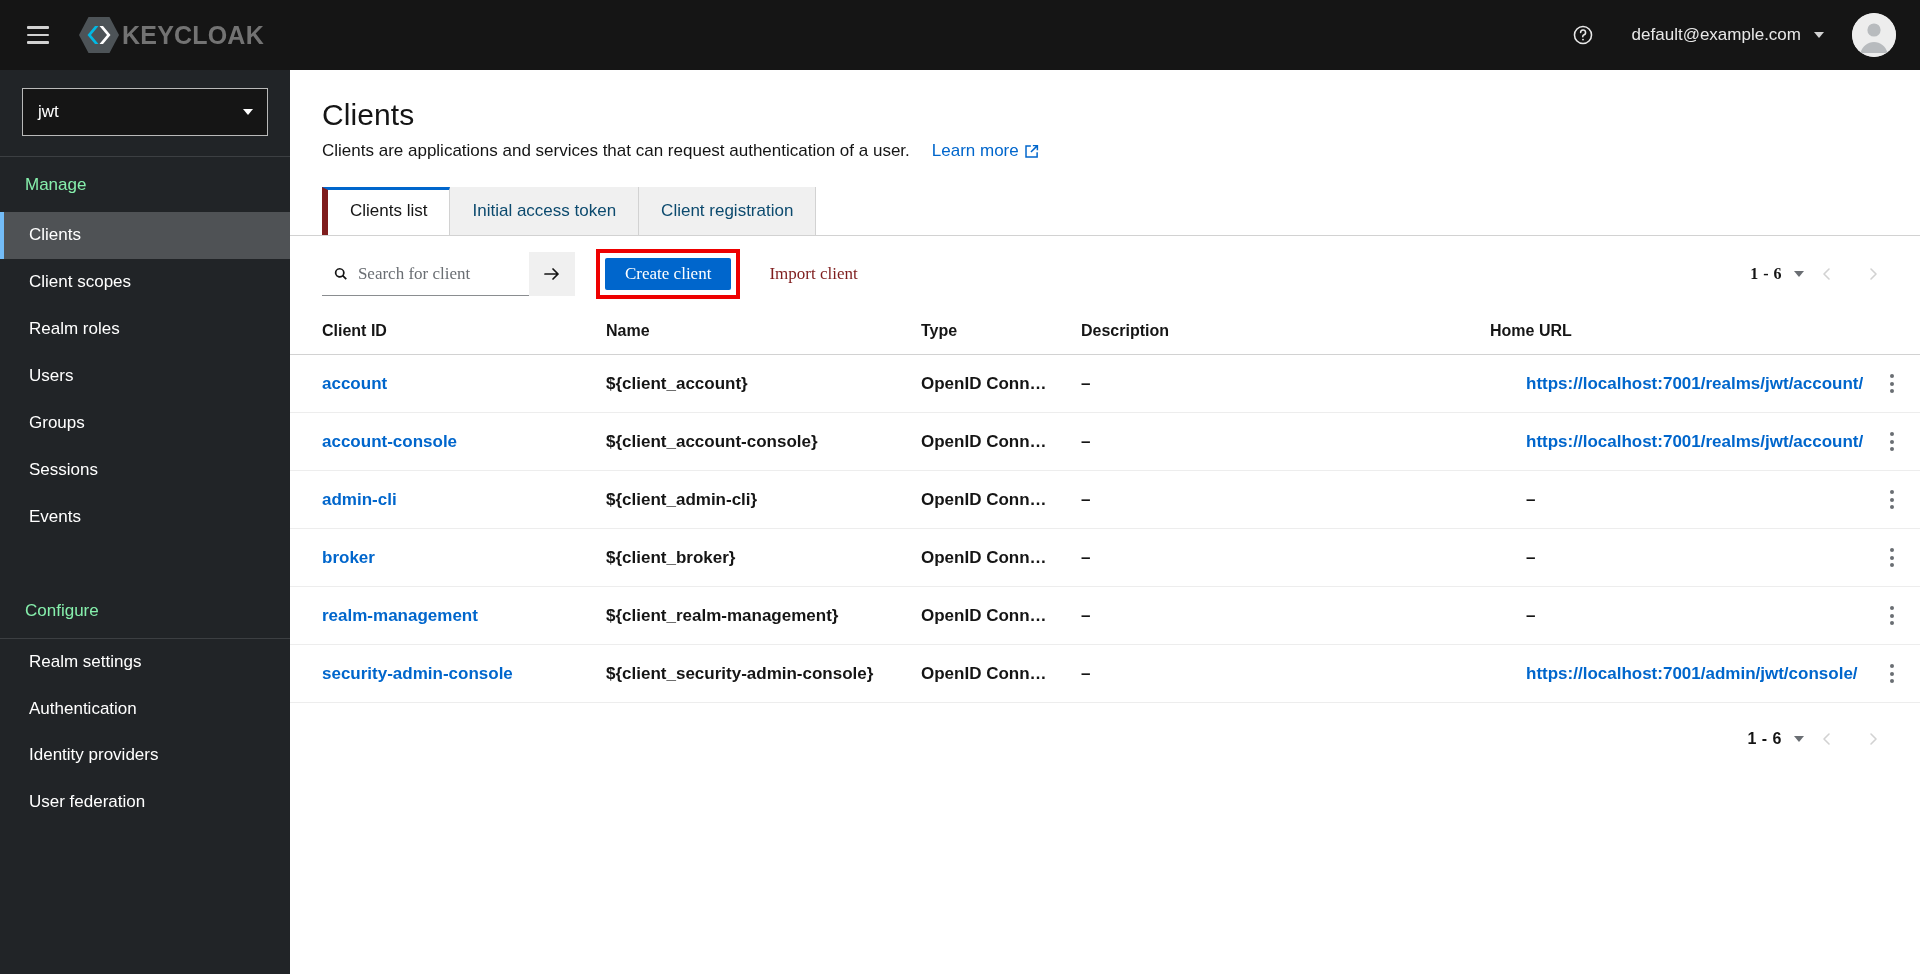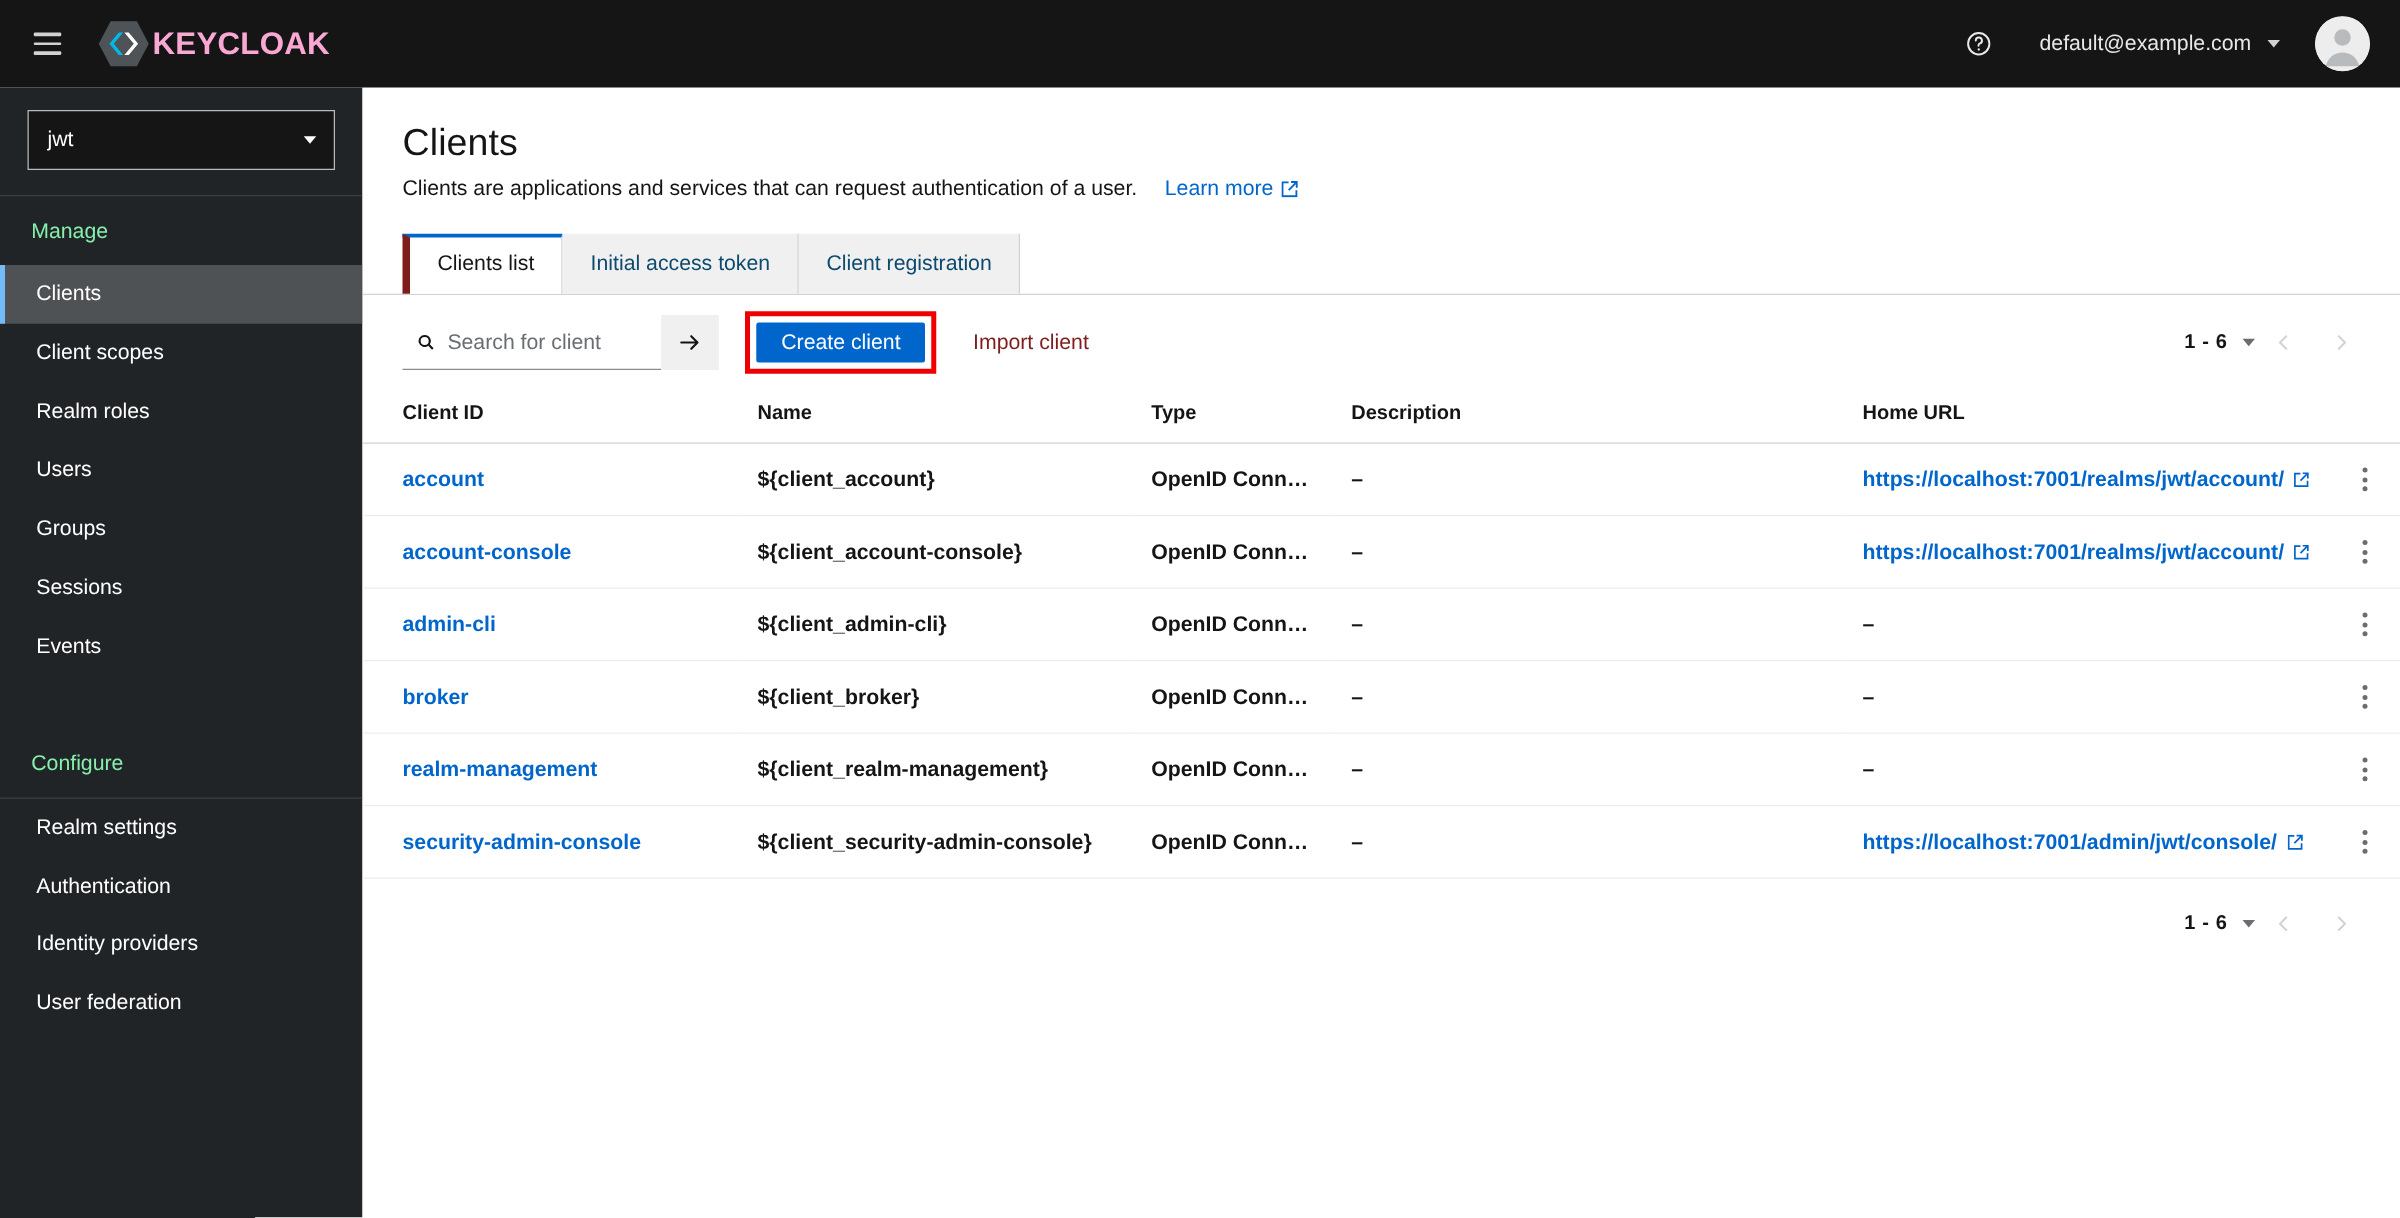--- a/index.html
+++ b/index.html
@@ -15,21 +15,21 @@
   .masthead {
     height: 70px; background: #151515; flex: 0 0 70px;
     display: flex; align-items: center; padding: 0 24px 0 18px;
     position: relative; z-index: 30;
   }
   .hamburger { width: 40px; height: 40px; display: flex; flex-direction: column;
     justify-content: center; align-items: center; gap: 5px; cursor: pointer; margin-right: 20px; }
   .hamburger span { display: block; width: 22px; height: 2.6px; background: #d2d2d2; border-radius: 1px; }
   .brand { display: flex; align-items: center; gap: 0; }
   .brand svg { display: block; }
-  .brand-text { font-size: 25px; font-weight: bold; letter-spacing: .2px; color: #f9a8d4; margin-left: 2px; }
+  .brand-text { font-size: 25px; font-weight: bold; letter-spacing: .2px; color: #737373; margin-left: 2px; }
   .mast-right { margin-left: auto; display: flex; align-items: center; gap: 0; }
   .help-btn { width: 46px; height: 46px; display: flex; align-items: center; justify-content: center; cursor: pointer; }
   .user-menu { display: flex; align-items: center; gap: 13px; padding: 0 14px 0 26px; cursor: pointer; }
   .user-name { color: #e8e8e8; font-size: 17px; }
   .caret { width: 0; height: 0; border-left: 5.5px solid transparent; border-right: 5.5px solid transparent; border-top: 6px solid #d2d2d2; }
   .avatar { width: 44px; height: 44px; border-radius: 50%; background: #e6e6e6;
     display: flex; align-items: center; justify-content: center; overflow: hidden; margin-left: 14px; cursor: pointer; }
 
   
   .body-row { display: flex; flex: 1 1 auto; min-height: 0; }
@@ -63,21 +63,21 @@
   .tabs { display: flex; margin: 26px 0 0 32px; }
   .tab {
     padding: 14px 22px; font-size: 17px; color: #0c4a6e; background: #f0f0f0;
     cursor: pointer; border-right: 1px solid #d2d2d2; position: relative;
   }
   .tab:first-child { border-left: 6px solid #7f1d1d; }
   .tab.active { background: #fff; color: #151515; border-top: 3px solid #06c; padding-top: 11px; border-right-color: #d2d2d2; }
   .tabs-underline { height: 1px; background: #d2d2d2; }
 
   
-  .toolbar { display: flex; align-items: center; padding: 16px 24px 14px 32px; gap: 0; }
+  .toolbar { display: flex; align-items: center; padding: 16px 24px 14px 32px; gap: 0; font-family: Liberation Serif, serif; }
   .search-wrap { display: flex; height: 44px; }
   .search-field {
     display: flex; align-items: center; gap: 10px; width: 207px; padding: 0 12px;
     background: #fff; border-bottom: 1px solid #8a8d90;
   }
   .search-field input {
     border: 0; outline: 0; font-size: 17px; font-family: inherit; color: #151515;
     width: 100%; background: transparent;
   }
   .search-field input::placeholder { color: #6a6e73; }
@@ -108,21 +108,21 @@
     padding: 12px 16px 14px 16px; border-bottom: 1px solid #d2d2d2;
   }
   .tbl td {
     font-size: 17px; color: #151515; padding: 15px 16px; border-bottom: 1px solid #ededed;
     overflow: hidden; white-space: nowrap; text-overflow: ellipsis; font-weight: bold;
   }
   .tbl th:first-child, .tbl td:first-child { padding-left: 32px; }
   .c-id { width: 300px; } .c-name { width: 315px; } .c-type { width: 160px; }
   .c-desc { width: auto; } .c-url { width: 390px; } .c-kebab { width: 56px; }
   .link { color: #0066cc; cursor: pointer; }
-  .url-cell { display: flex; align-items: center; gap: 8px; }
+  .url-cell { display: flex; align-items: center; gap: 8px; margin-left: 36px; }
   .dash { color: #151515; }
   .kebab { display: flex; flex-direction: column; align-items: center; gap: 3.5px; cursor: pointer; padding: 4px; }
   .kebab i { width: 4px; height: 4px; border-radius: 50%; background: #6a6e73; display: block; }
   .bottom-pager { display: flex; align-items: center; padding: 14px 24px 0 0; }
   .bottom-pager .pager { margin-left: auto; }
 </style>
 </head>
 <body>
 
 <div id="app">

